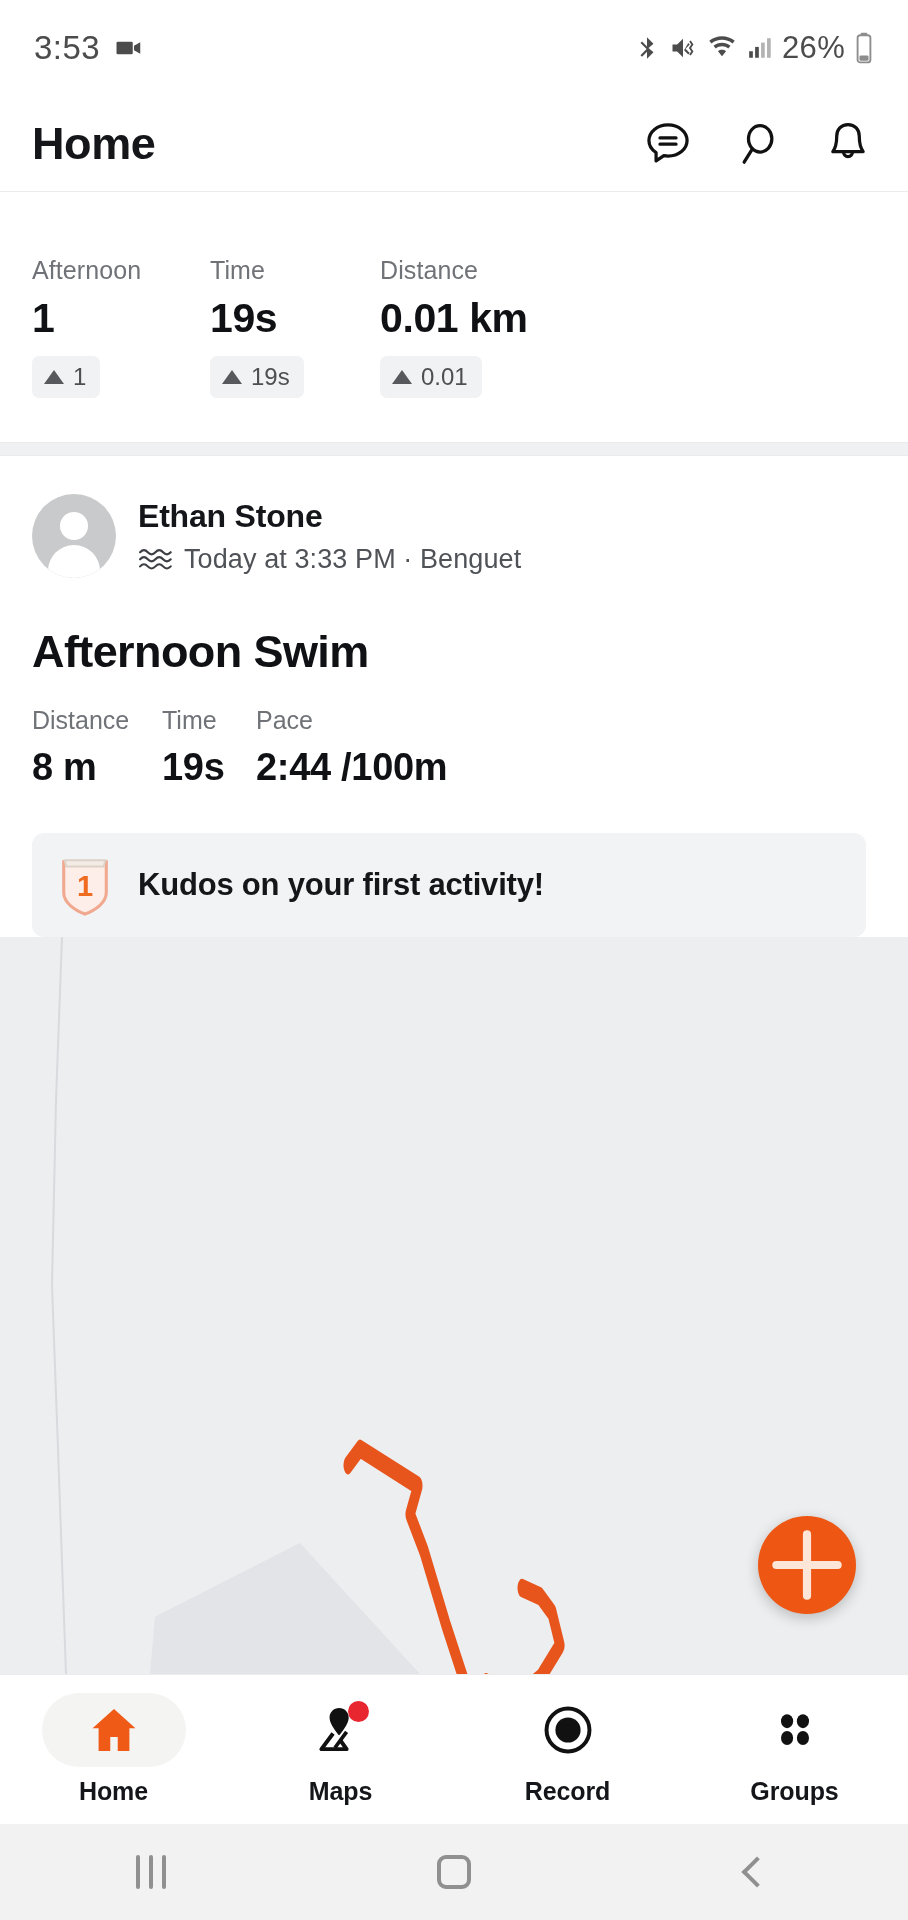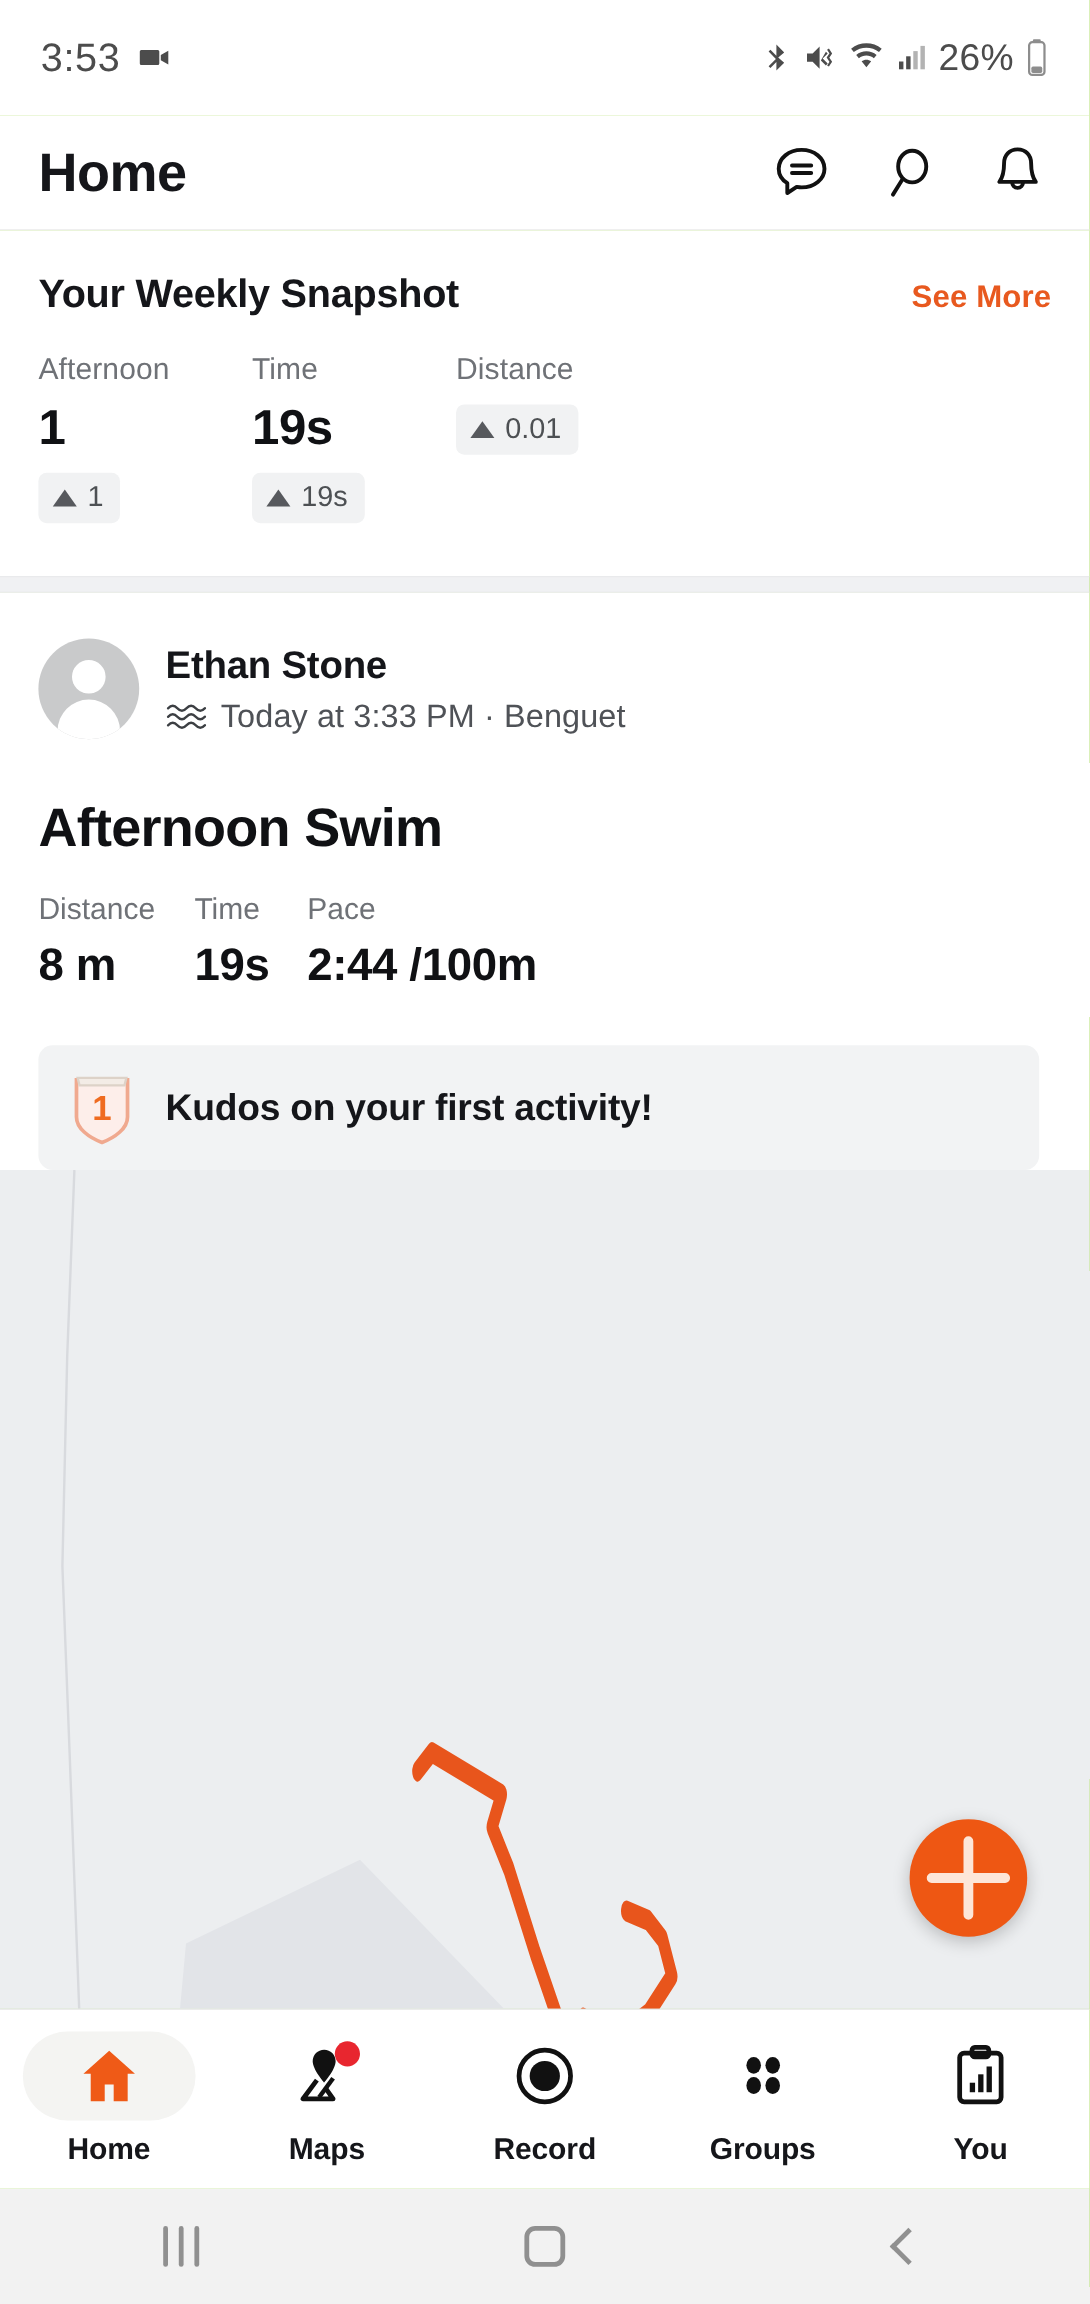--- a/index.html
+++ b/index.html
@@ -246,43 +246,40 @@
       <span class="ic">
         <svg width="52" height="52" viewBox="0 0 24 24">
           <path d="M12 3c-3.2 0-5.2 2.3-5.2 5.3 0 3.7-.5 5.4-1.8 7.2h14c-1.3-1.8-1.8-3.5-1.8-7.2C17.2 5.3 15.2 3 12 3z" fill="none" stroke="#111" stroke-width="1.5" stroke-linejoin="round"></path>
           <path d="M9.9 15.5c0 1.3.9 2.3 2.1 2.3s2.1-1 2.1-2.3" fill="none" stroke="#111" stroke-width="1.5"></path>
         </svg>
       </span>
     </div>
   </div>
 
   <div class="snapshot">
-    <div class="snap-head">
-      <div class="snap-title">Your Weekly Snapshot</div>
-      <div class="snap-more">See More</div>
-    </div>
     <div class="snap-stats">
       <div class="snap-col">
         <div class="snap-label">Afternoon</div>
         <div class="snap-value">1</div>
         <div class="snap-delta">
           <span class="tri"></span>
           <span class="dtxt">1</span>
         </div>
       </div>
       <div class="snap-col">
         <div class="snap-label">Time</div>
         <div class="snap-value">19s</div>
         <div class="snap-delta">
           <span class="tri"></span>
           <span class="dtxt">19s</span>
         </div>
       </div>
       <div class="snap-col">
         <div class="snap-label">Distance</div>
+        <div class="snap-value">0.01 km</div>
         <div class="snap-delta">
           <span class="tri"></span>
           <span class="dtxt">0.01</span>
         </div>
       </div>
     </div>
   </div>
 
   <div class="band"></div>
 
@@ -387,32 +384,20 @@
         <svg width="56" height="56" viewBox="0 0 24 24">
           <ellipse cx="8.6" cy="8.2" rx="2.6" ry="3" fill="#111"></ellipse>
           <ellipse cx="15.4" cy="8.2" rx="2.6" ry="3" fill="#111"></ellipse>
           <ellipse cx="8.6" cy="15.4" rx="2.6" ry="3" fill="#111"></ellipse>
           <ellipse cx="15.4" cy="15.4" rx="2.6" ry="3" fill="#111"></ellipse>
         </svg>
       </div>
       <div class="navlabel">Groups</div>
     </div>
 
-    <div class="navitem">
-      <div class="navicon-wrap">
-        <svg width="56" height="56" viewBox="0 0 24 24">
-          <rect x="4.6" y="3.8" width="14.8" height="17.4" rx="1.6" fill="none" stroke="#111" stroke-width="1.7"></rect>
-          <rect x="9" y="1.8" width="6" height="3.4" rx="1" fill="none" stroke="#111" stroke-width="1.7"></rect>
-          <rect x="8.2" y="14.4" width="1.9" height="3.4" fill="#111"></rect>
-          <rect x="11.2" y="11.4" width="1.9" height="6.4" fill="#111"></rect>
-          <rect x="14.2" y="8.6" width="1.9" height="9.2" fill="#111"></rect>
-        </svg>
-      </div>
-      <div class="navlabel">You</div>
-    </div>
   </div>
 
   <div class="androidnav">
     <div>
       <div class="anav-bars">
           <span></span>
           <span></span>
           <span></span>
         </div>
     </div>

